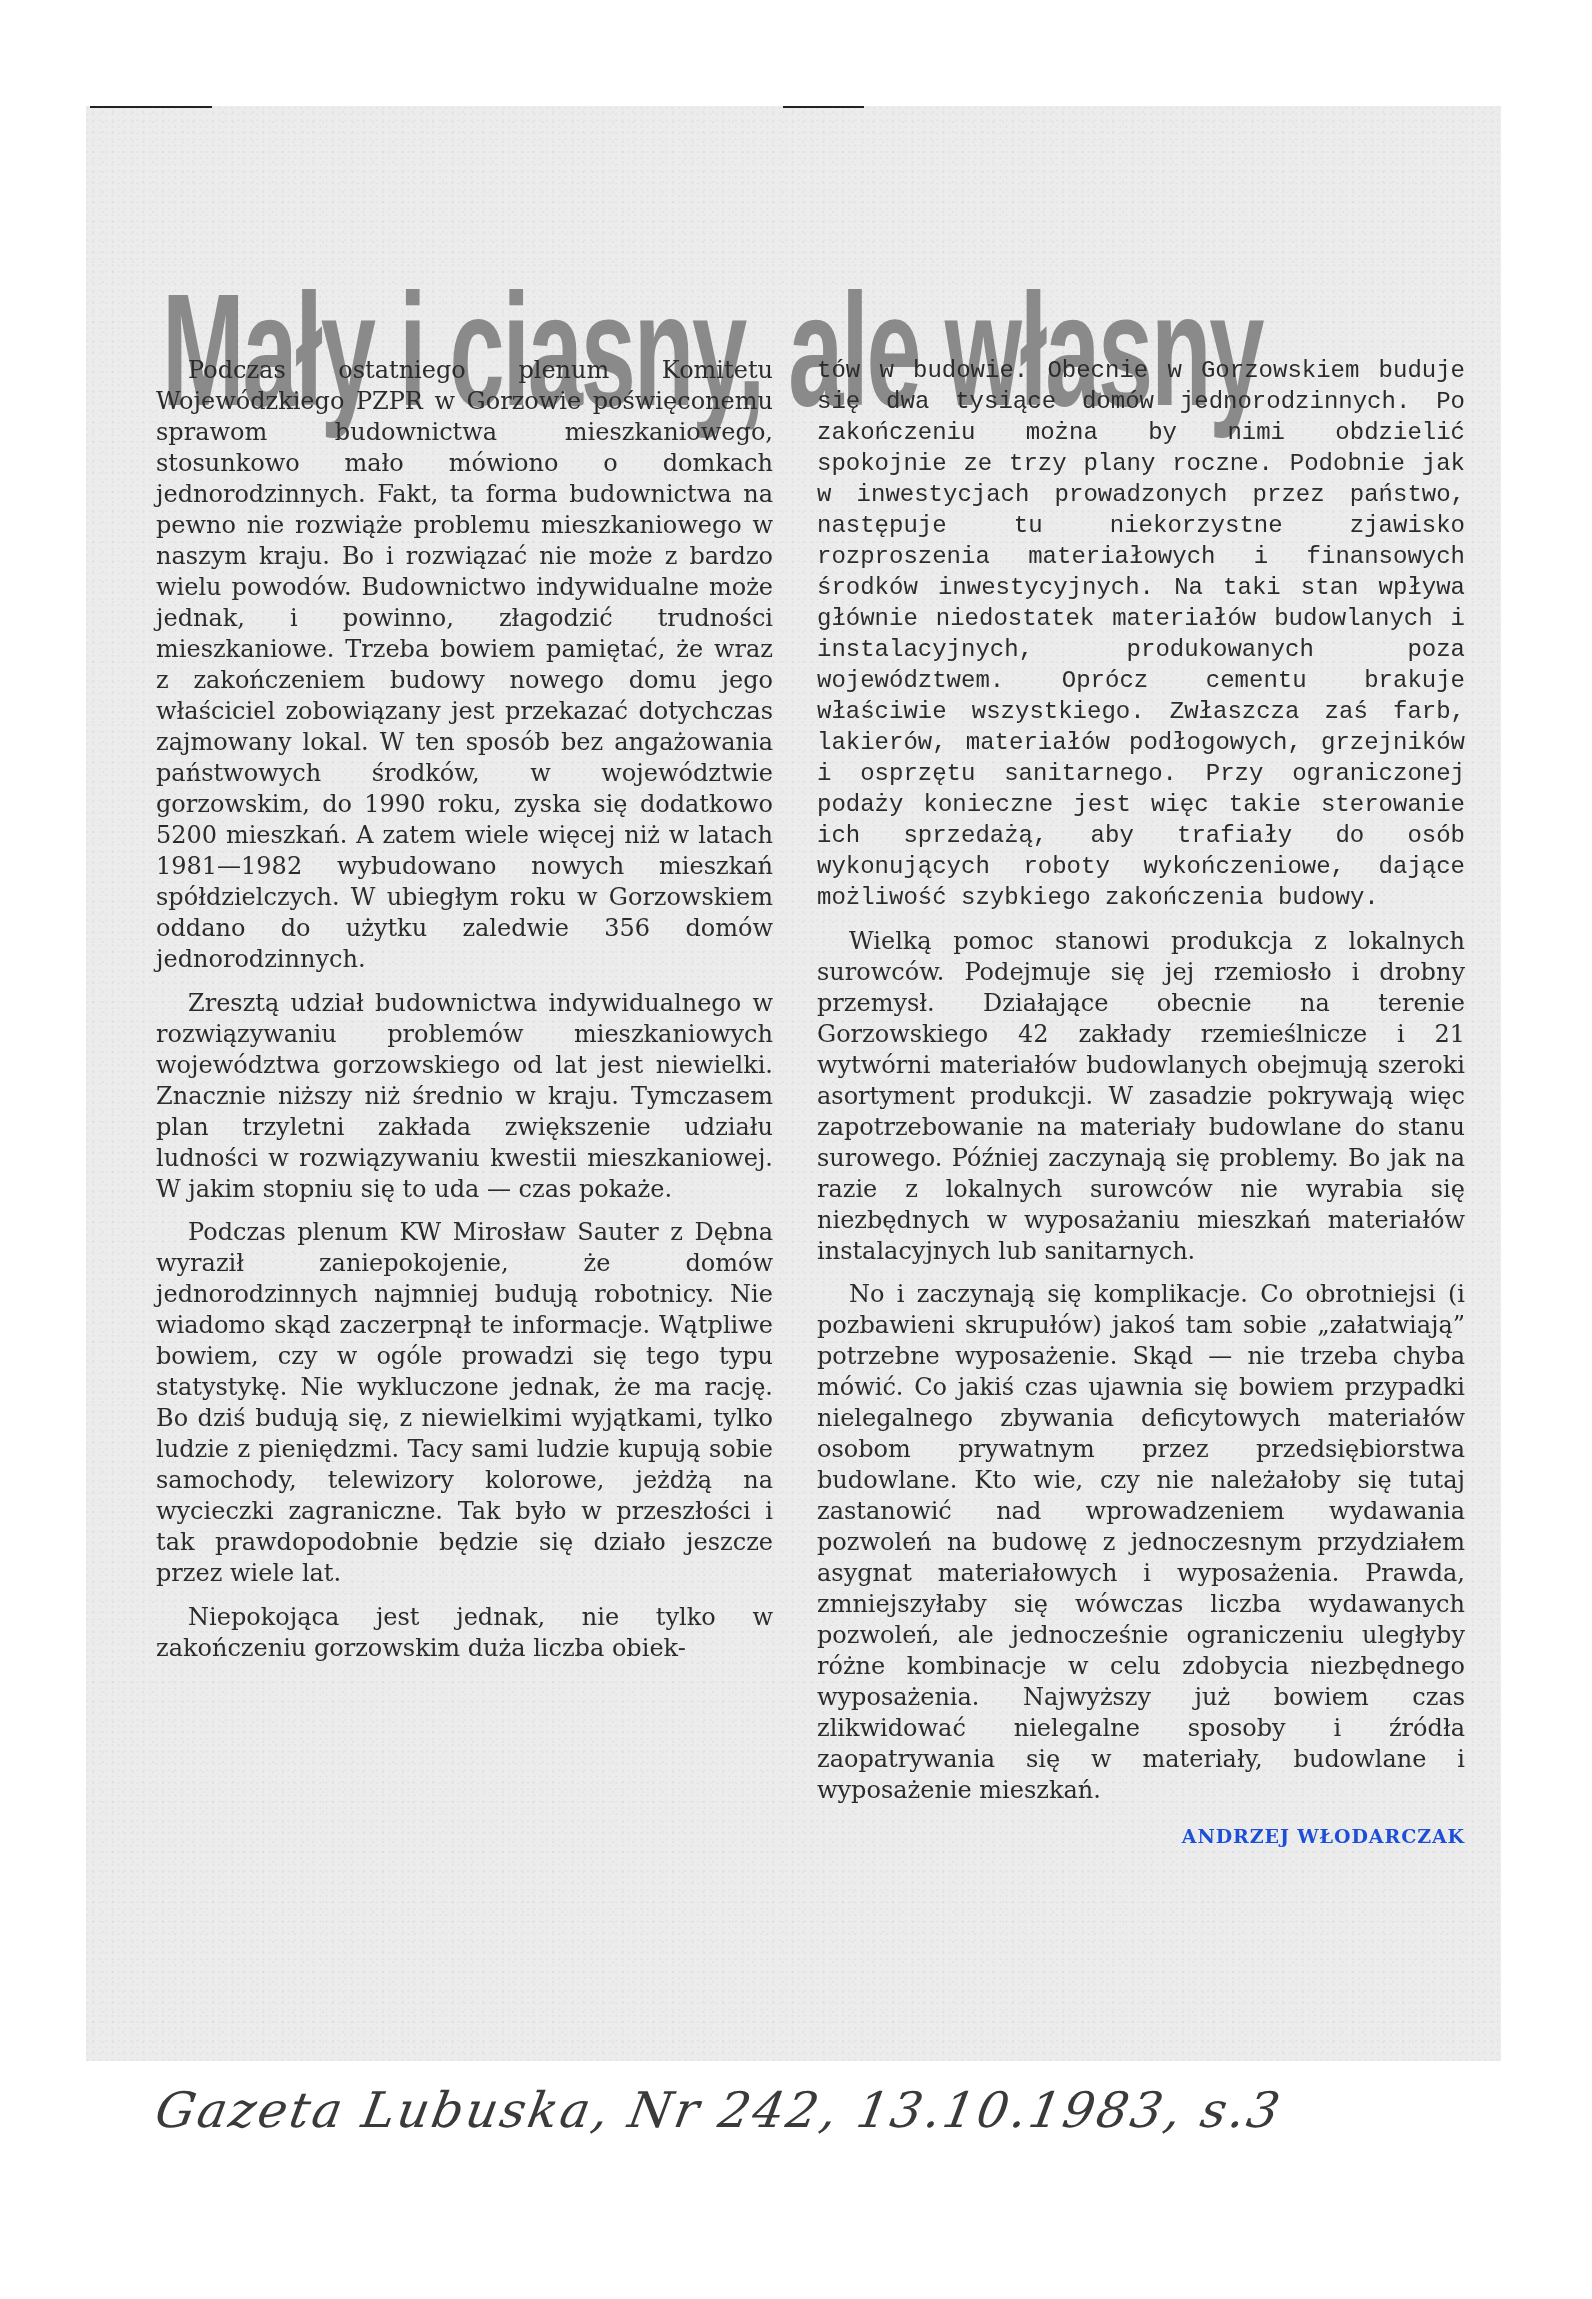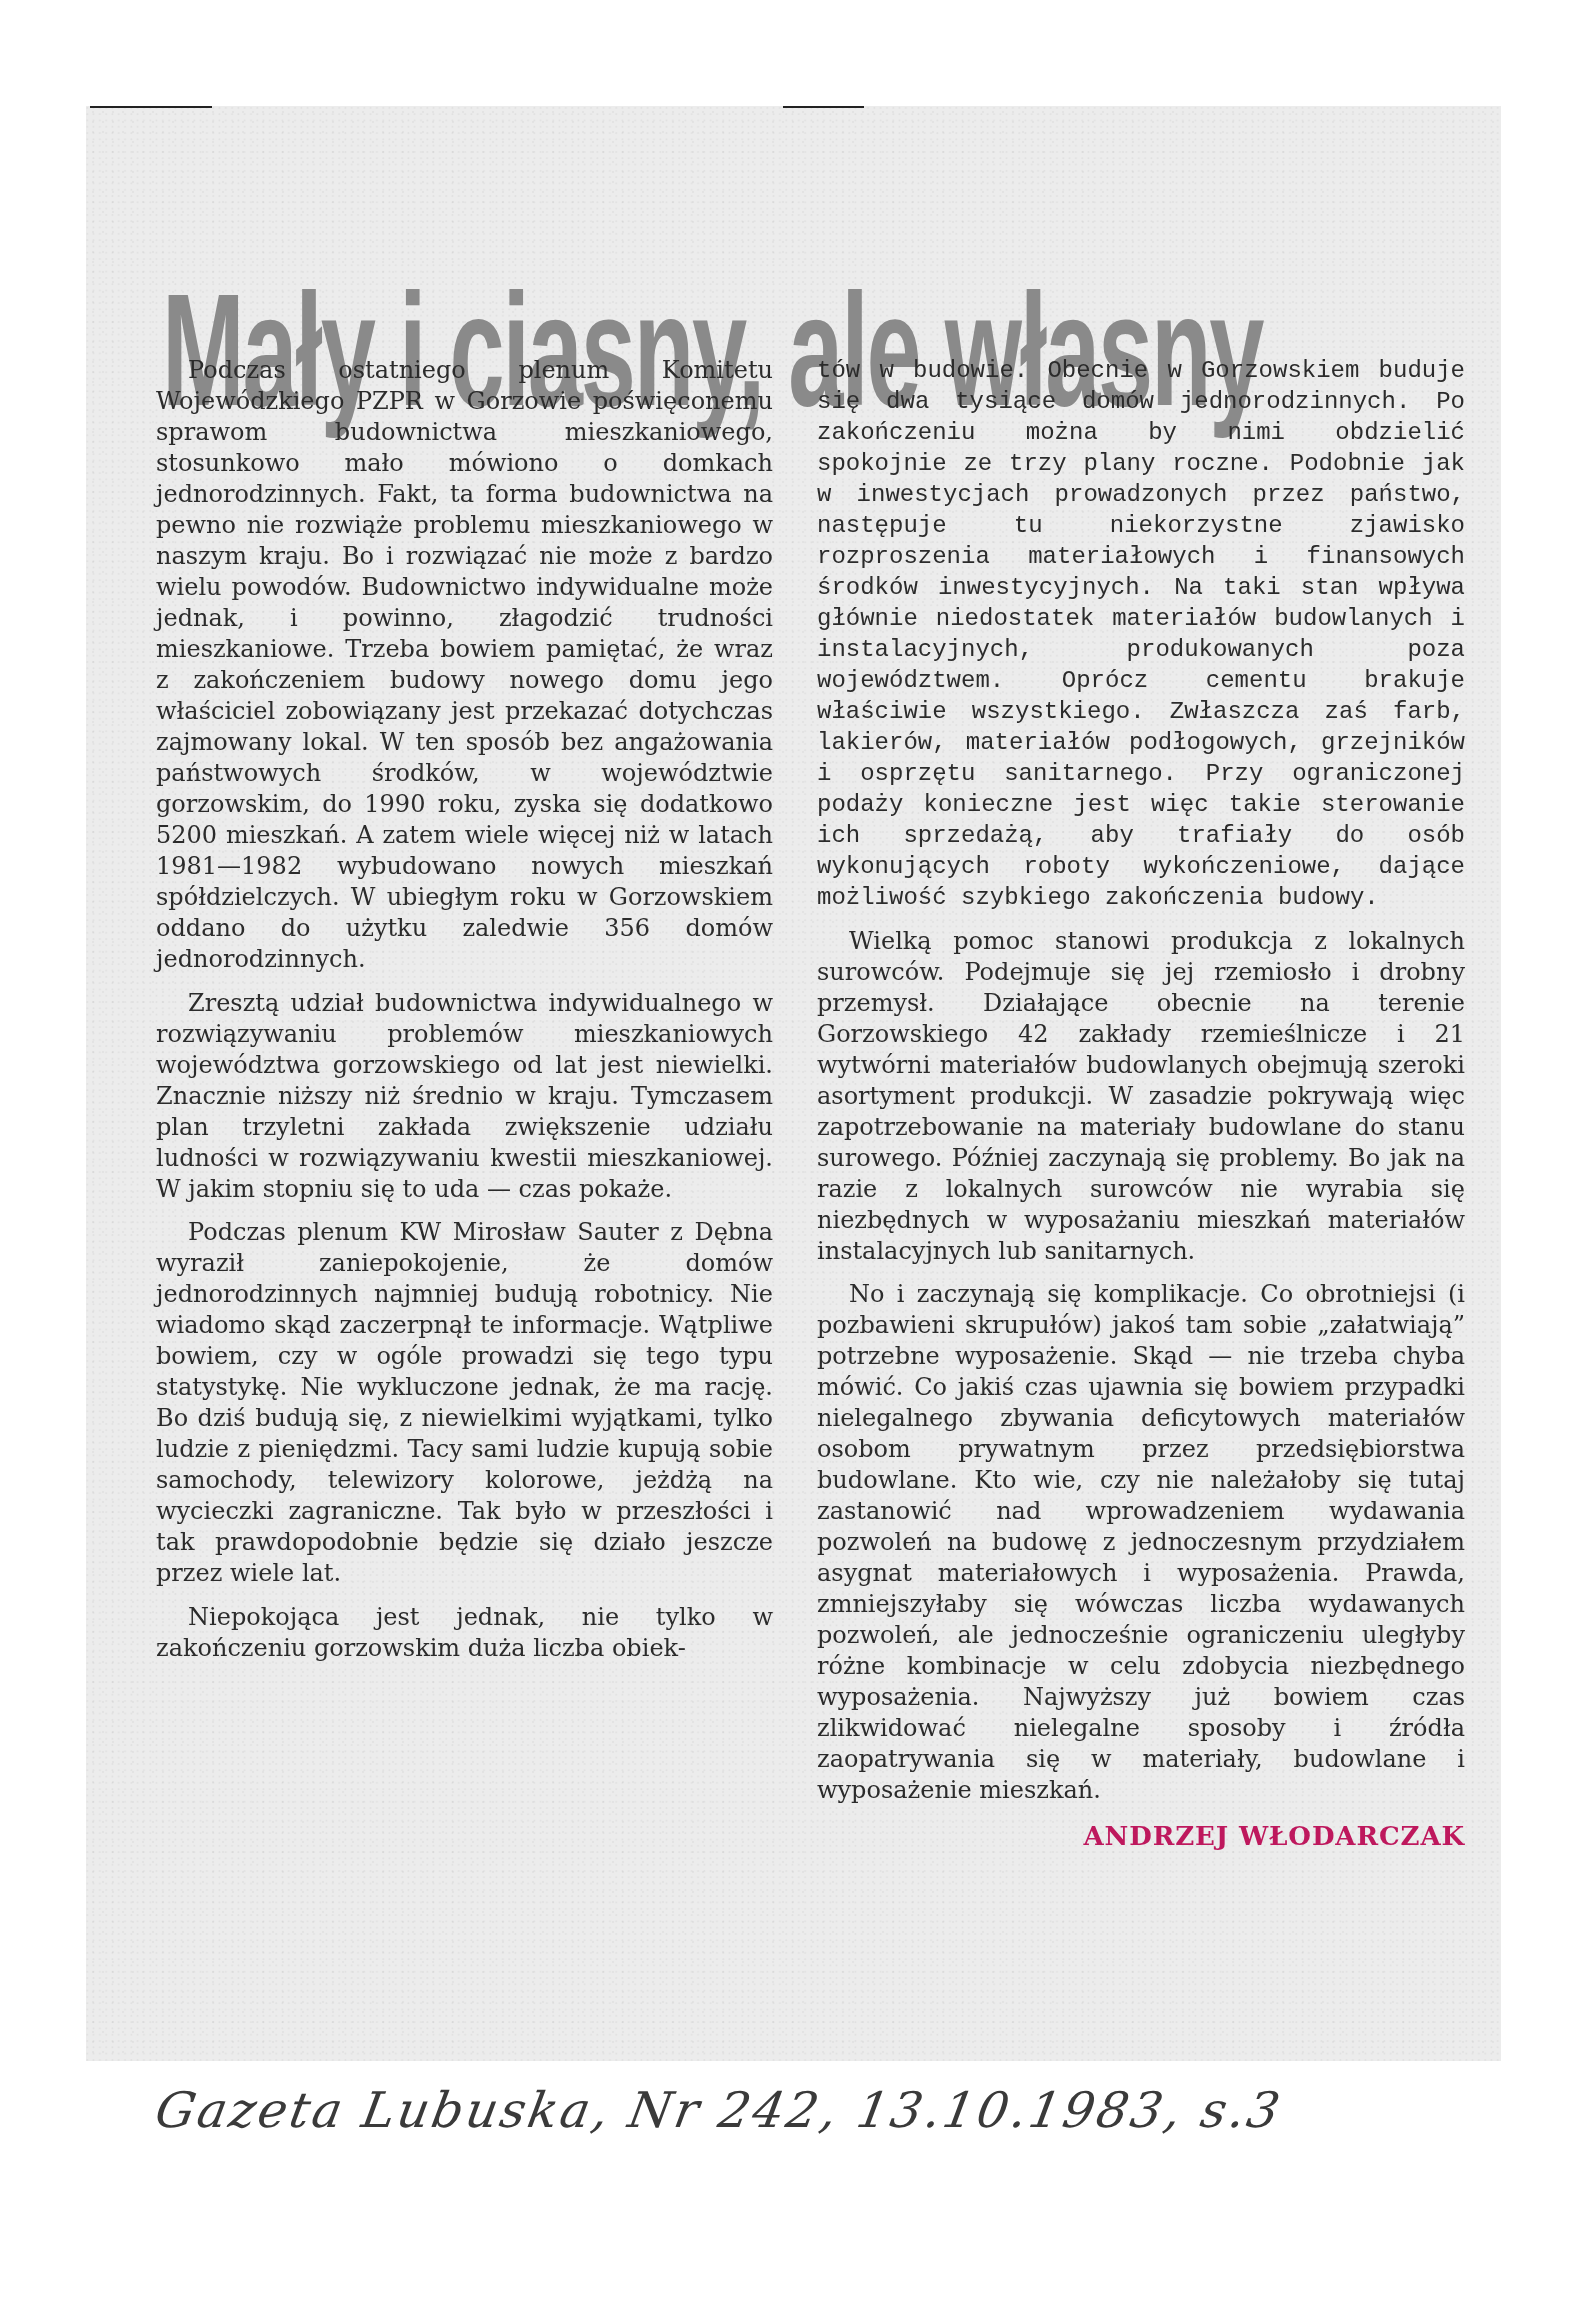--- a/index.html
+++ b/index.html
@@ -23,22 +23,22 @@
   .col {
     position:absolute; top:355px; font-size:24px; line-height:31px;
     color:#2b2b2b; text-align:justify; hyphens:manual;
   }
   .col-left { left:156px; width:617px; }
   .col-right { left:817px; width:648px; }
   .col p { margin:0 0 12.6px 0; text-indent:32px; }
   .col p.cont { text-indent:0;font-family:Liberation Mono, monospace; }
   .bold { font-weight:400; }
   .byline {
-    text-align:right; font-weight:700; letter-spacing:0.9px; font-size:26px;
-    margin-top:14.4px; color:#be185d;
+    text-align:right; font-weight:700; letter-spacing:0.9px; font-size:19px;
+    margin-top:14.4px; color:#1d4ed8;
   }
   .handwritten {
     position:absolute; left:153px; top:2061px; width:1260px; height:135px;
     font-family:"DejaVu Serif", serif; font-style:italic; font-size:49px;
     color:#3a3a3a; letter-spacing:2.7px; font-weight:300; white-space:nowrap;
     transform:skewX(-10deg); line-height:99px;
   }
 </style>
 </head>
 <body>

